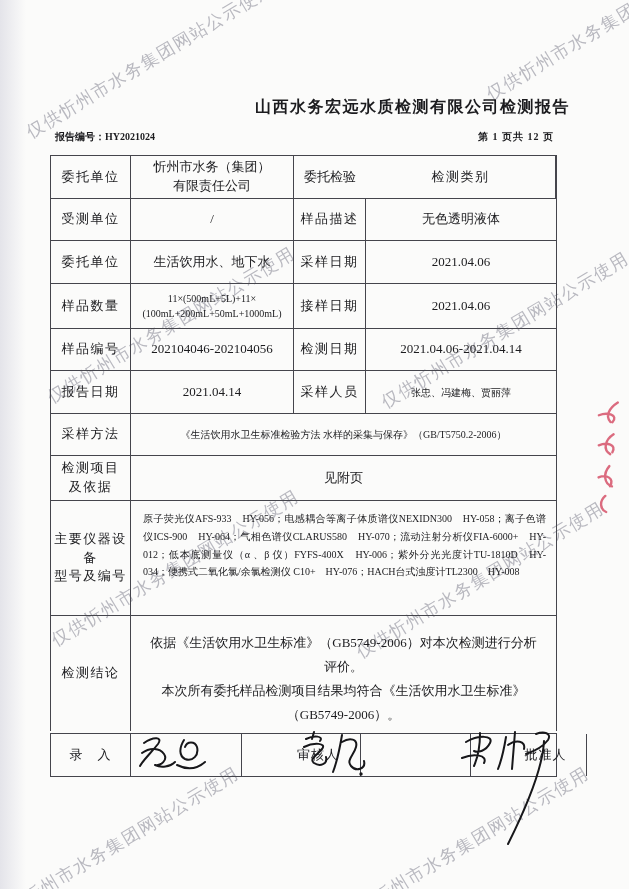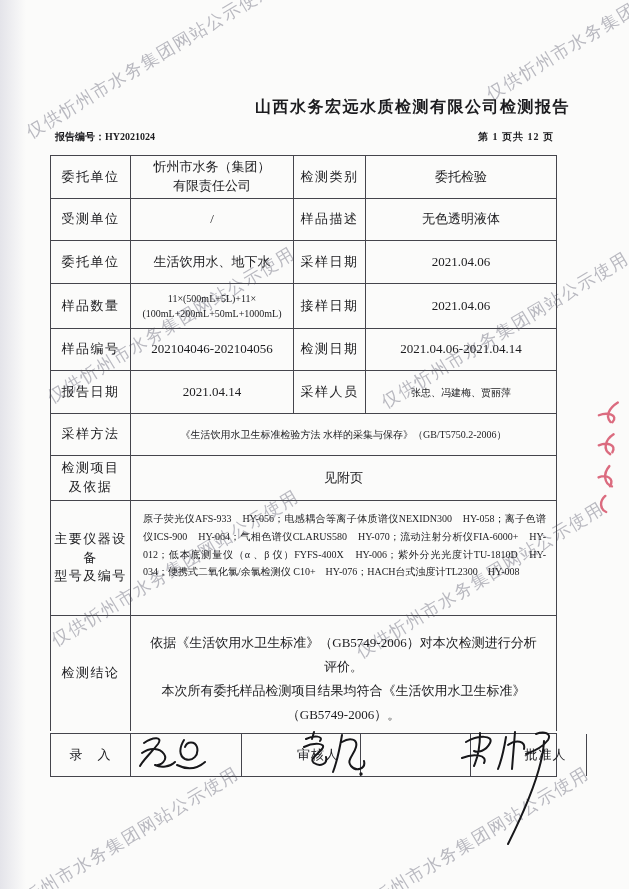--- a/index.html
+++ b/index.html
@@ -123,22 +123,22 @@
   <div class="meta">
     <div class="report-no"><span>报告编号：</span><span>HY2021024</span></div>
     <div class="page-ind">第 1 页共 12 页</div>
   </div>
 
   <div class="tbl">
 
     <div class="cell lbl">委托单位</div>
     <div class="cell">忻州市水务（集团）
 有限责任公司</div>
+    <div class="cell lc">委托检验</div>
     <div class="cell lbl">检测类别</div>
-    <div class="cell lc">委托检验</div>
 
     <div class="cell lbl">受测单位</div>
     <div class="cell">/</div>
     <div class="cell lbl">样品描述</div>
     <div class="cell lc">无色透明液体</div>
 
     <div class="cell lbl">委托单位</div>
     <div class="cell">生活饮用水、地下水</div>
     <div class="cell lbl">采样日期</div>
     <div class="cell lc">2021.04.06</div>

